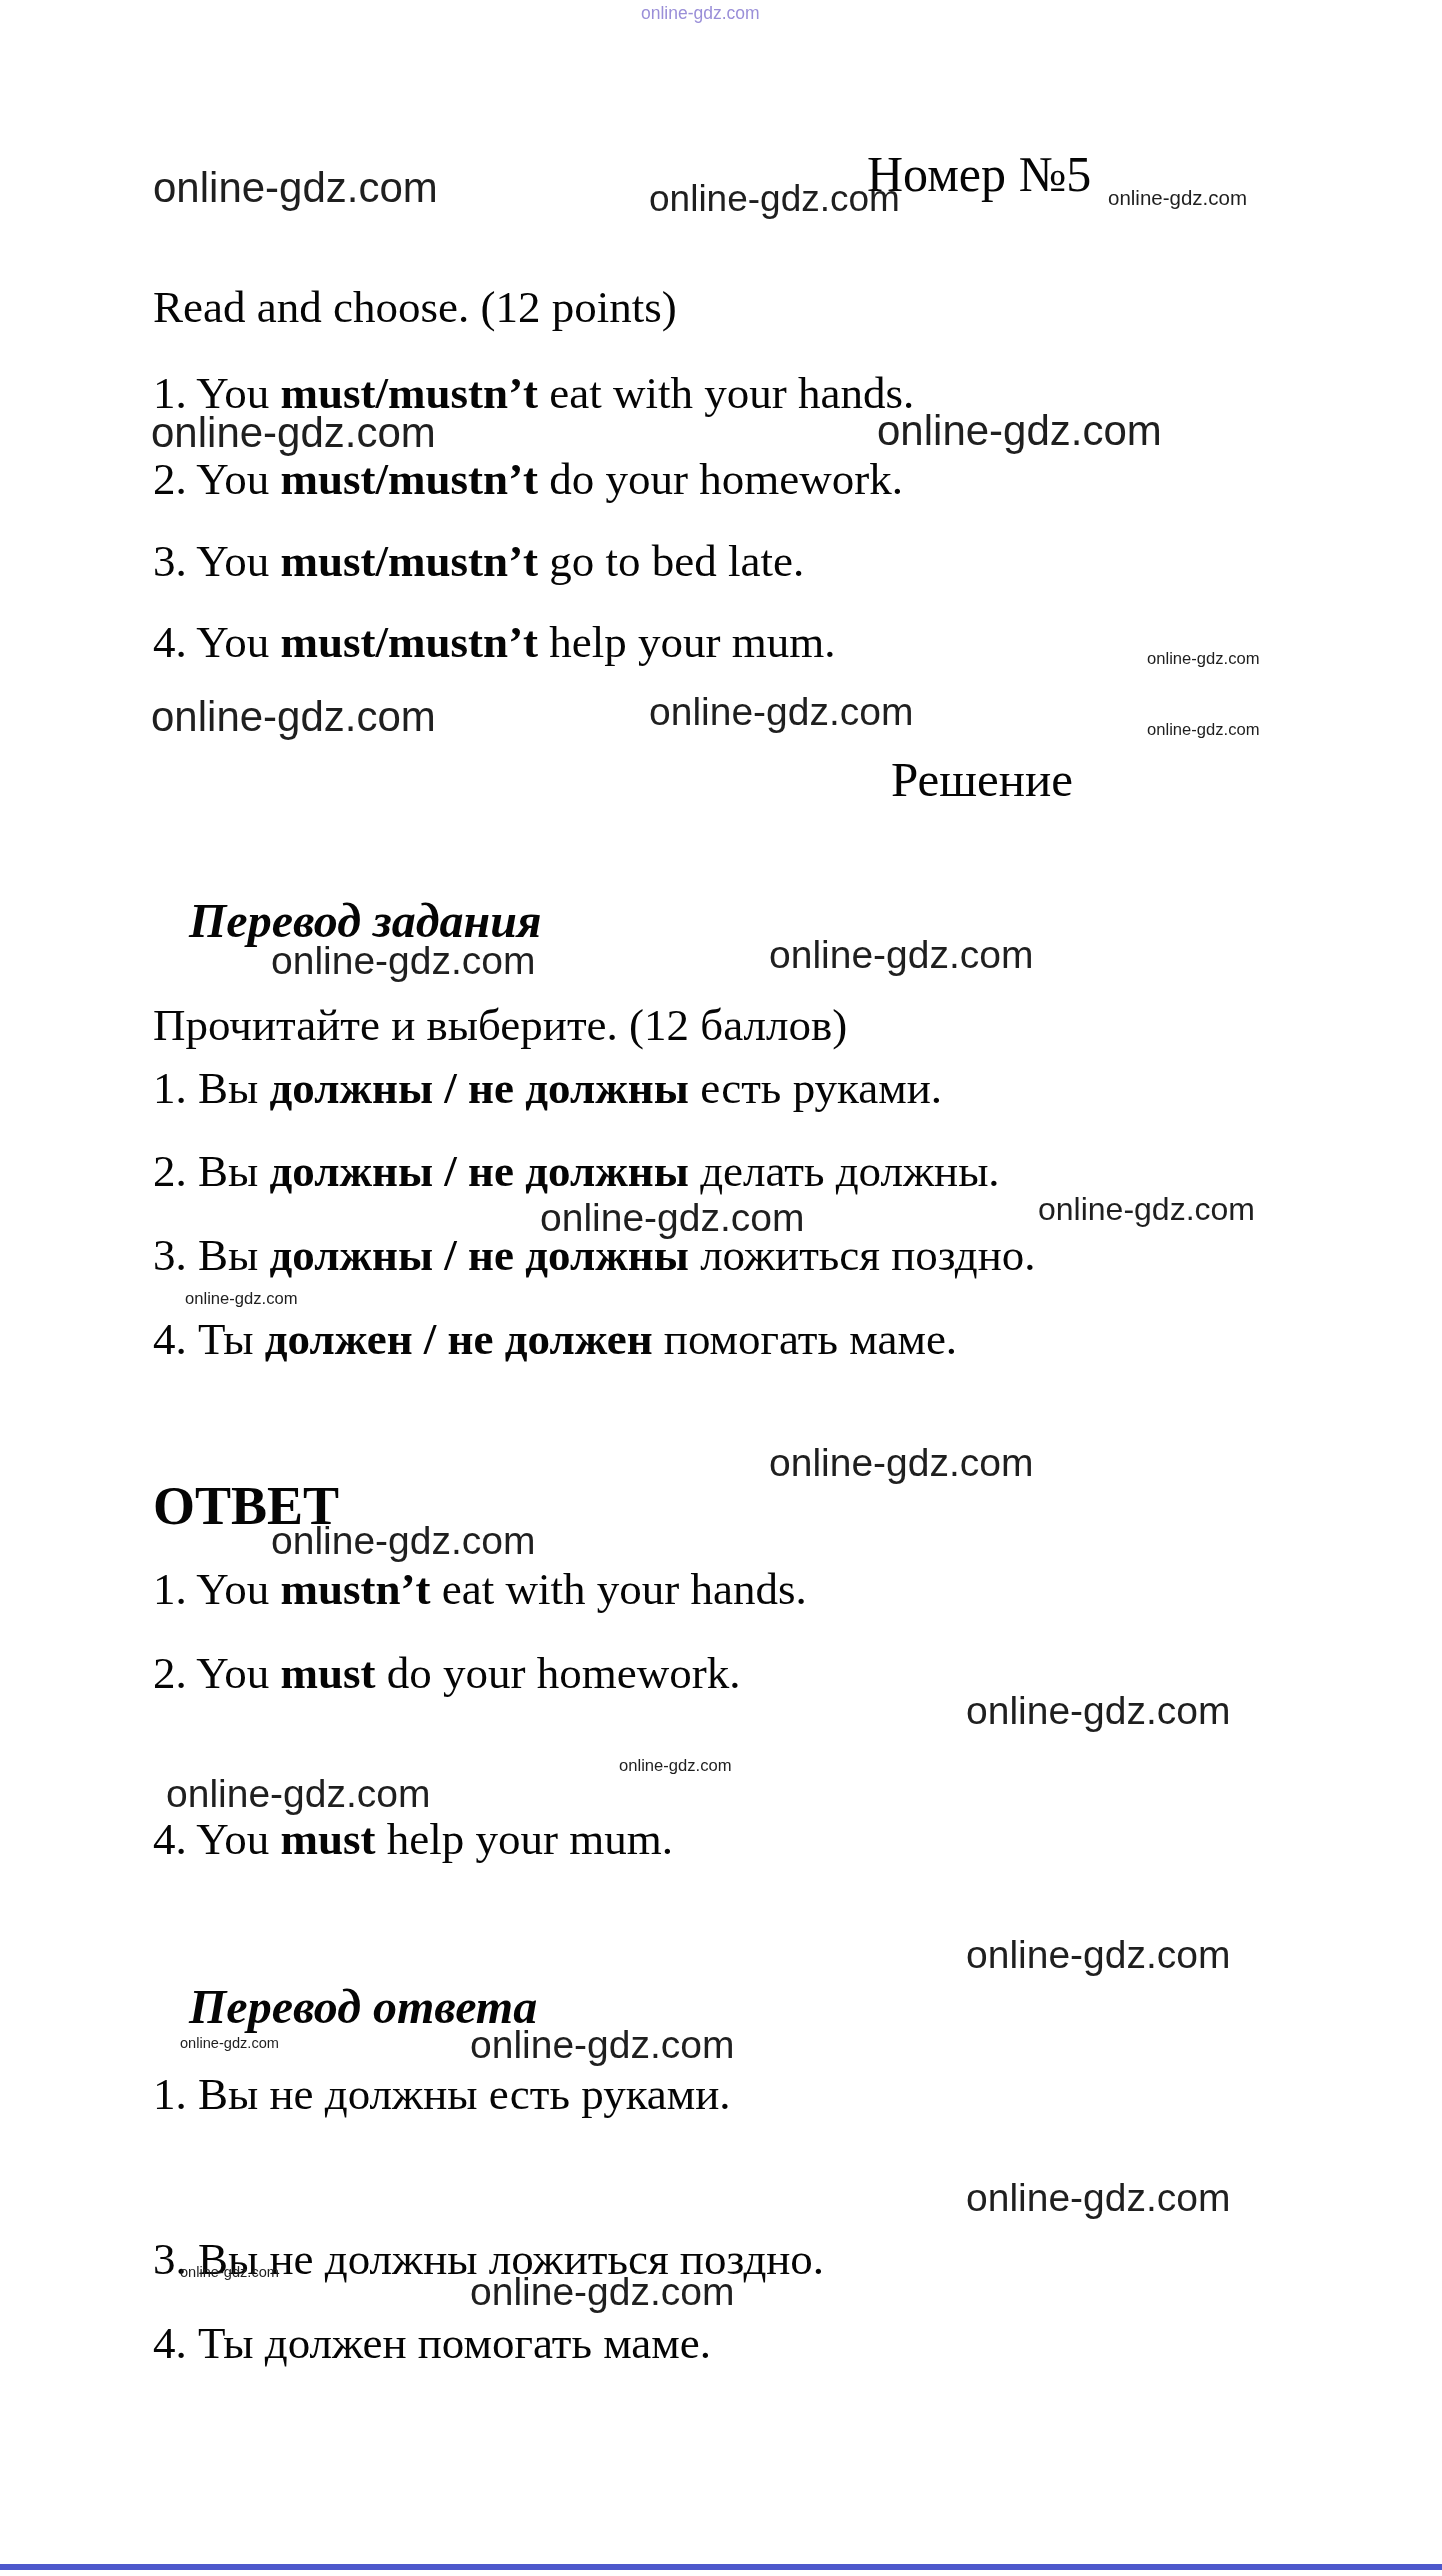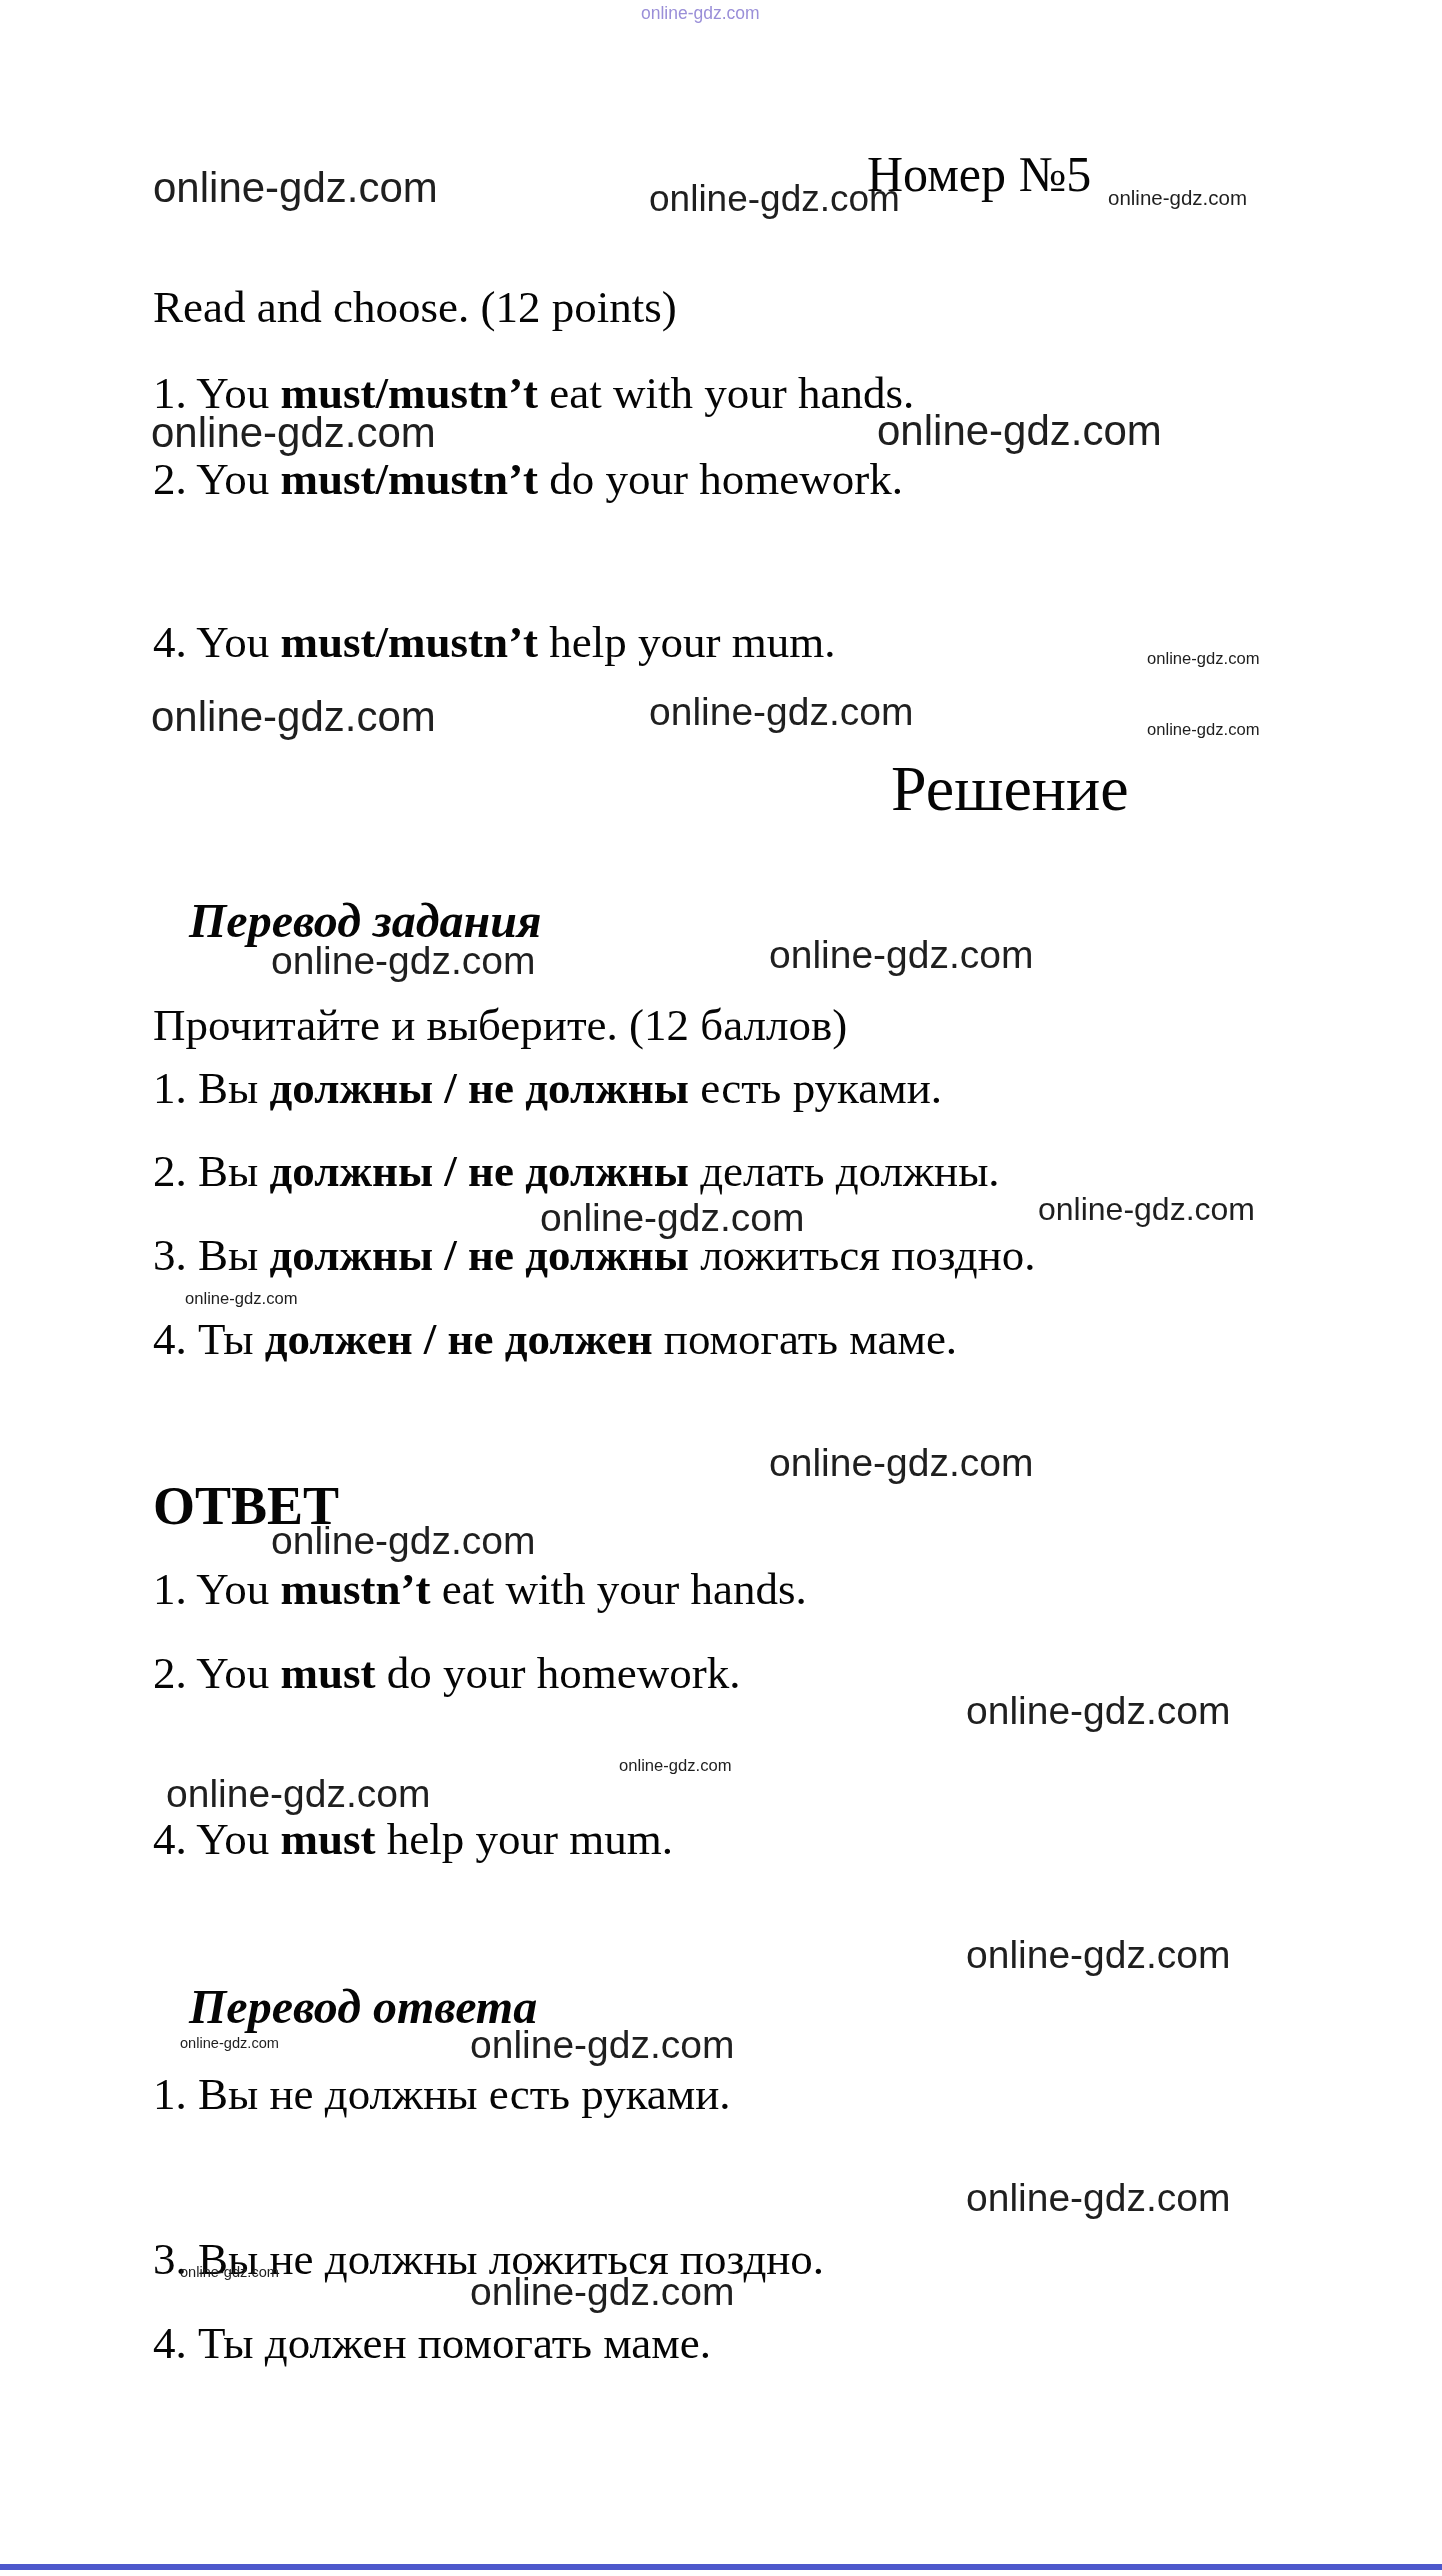--- a/index.html
+++ b/index.html
@@ -12,21 +12,21 @@
     background: #ffffff;
     overflow: hidden;
     font-family: "Liberation Serif", serif;
     color: #050505;
   }
   .abs { position: absolute; white-space: nowrap; line-height: 1.12; }
   .body-text { font-size: 45px; }
   .title-text { font-size: 50px; }
   .section-head { font-size: 48px; font-weight: bold; font-style: italic; margin-left: 36px; }
   .answer-head { font-size: 54px; font-weight: bold; }
-  .solution-label { font-size: 64px; }
+  .solution-label { font-size: 49px; }
   .wm { font-family: "Liberation Sans", sans-serif; color: #1f1f1f; }
   .wm43 { font-size: 42px; }
   .wm40 { font-size: 39px; }
   .wm38 { font-size: 37px; }
   .wm33 { font-size: 32px; }
   .wm21 { font-size: 20.5px; }
   .wm17 { font-size: 16.6px; }
   .wm15 { font-size: 14.6px; }
   .wm-top { font-size: 17.5px; color: #9a8fd8; }
   #divider { position: absolute; left: 0; top: 2564px; width: 100%; height: 5.8px; }
@@ -46,20 +46,21 @@
 
   <div class="abs body-text" style="left:153px; top:282px;">Read and choose. (12 points)</div>
 
   <div class="abs body-text" style="left:153px; top:368px;"><span>1. You </span><b>must/mustn’t</b><span> eat with your hands.</span></div>
 
   <div class="abs wm wm43" style="left:151px; top:409px;">online-gdz.com</div>
   <div class="abs wm wm43" style="left:877px; top:407px;">online-gdz.com</div>
 
   <div class="abs body-text" style="left:153px; top:454px;"><span>2. You </span><b>must/mustn’t</b><span> do your homework.</span></div>
 
+  <div class="abs body-text" style="left:153px; top:536px;"><span>3. You </span><b>must/mustn’t</b><span> go to bed late.</span></div>
 
   <div class="abs body-text" style="left:153px; top:617px;"><span>4. You </span><b>must/mustn’t</b><span> help your mum.</span></div>
 
   <div class="abs wm wm17" style="left:1147px; top:650px;">online-gdz.com</div>
   <div class="abs wm wm43" style="left:151px; top:693px;">online-gdz.com</div>
   <div class="abs wm wm40" style="left:649px; top:690px;">online-gdz.com</div>
   <div class="abs wm wm17" style="left:1147px; top:721px;">online-gdz.com</div>
 
   <div class="abs solution-label" style="left:891px; top:753px;">Решение</div>
 

